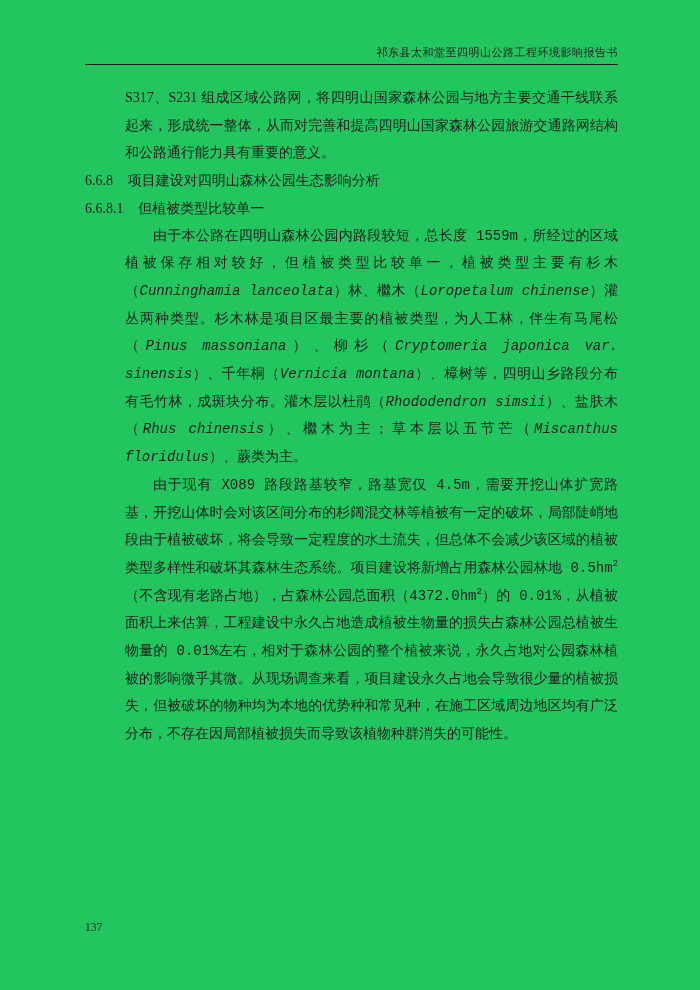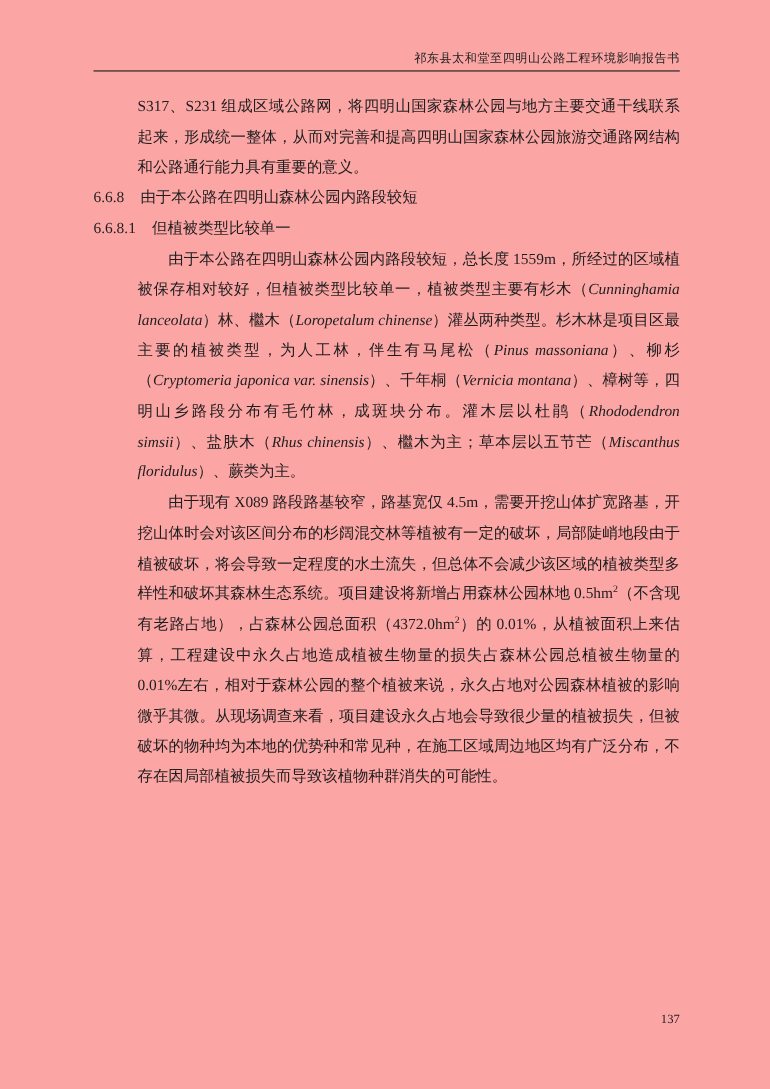--- a/index.html
+++ b/index.html
@@ -4,21 +4,21 @@
 <style>
   html, body {
     margin: 0;
     padding: 0;
     background: #ffffff;
   }
   .page {
     position: relative;
     width: 700px;
     height: 990px;
-    background: #fca5a5;
+    background: #22c55e;
     overflow: hidden;
     font-family: "Liberation Serif", "DejaVu Serif", serif;
     color: #1d1d1d;
   }
   .page-header {
     position: absolute;
     top: 45px;
     left: 85px;
     width: 533px;
     text-align: right;
@@ -46,20 +46,21 @@
     margin: 0;
     padding: 0;
   }
   p.para {
     text-align: justify;
     text-justify: inter-ideograph;
     margin-left: 40px;
   }
   p.indent {
     text-indent: 2em;
+    font-family: Liberation Mono, monospace;
   }
   p.heading {
     text-align: left;
     font-weight: normal;
   }
   .h-num {
     margin-right: 1.05em;
   }
   .it {
     font-style: italic;
@@ -67,33 +68,33 @@
   .document-body sup {
     font-size: 9px;
     line-height: 0;
     vertical-align: super;
   }
   .page-footer {
     position: absolute;
     top: 921px;
     left: 85px;
     width: 533px;
-    text-align: right;
+    text-align: left;
     font-size: 11.5px;
     color: #222;
     font-family: Liberation Serif, serif;
   }
 </style>
 </head>
 <body>
 
 <div class="page">
   <div class="page-header">祁东县太和堂至四明山公路工程环境影响报告书</div>
   <div class="header-rule"></div>
   <div class="document-body">
       <p class="para"><span>S317、S231 组成区域公路网，将四明山国家森林公园与地方主要交通干线联系起来，形成统一整体，从而对完善和提高四明山国家森林公园旅游交通路网结构和公路通行能力具有重要的意义。</span></p>
-      <p class="heading"><span class="h-num">6.6.8</span><span>由于本公路在四明山森林公园内路段较短</span></p>
+      <p class="heading"><span class="h-num">6.6.8</span><span>项目建设对四明山森林公园生态影响分析</span></p>
       <p class="heading"><span class="h-num">6.6.8.1</span><span>但植被类型比较单一</span></p>
       <p class="para indent"><span>由于本公路在四明山森林公园内路段较短，总长度 1559m，所经过的区域植被保存相对较好，但植被类型比较单一，植被类型主要有杉木（</span><span class="it">Cunninghamia lanceolata</span><span>）林、檵木（</span><span class="it">Loropetalum chinense</span><span>）灌丛两种类型。杉木林是项目区最主要的植被类型，为人工林，伴生有马尾松（</span><span class="it">Pinus massoniana</span><span>）、柳杉（</span><span class="it">Cryptomeria japonica var. sinensis</span><span>）、千年桐（</span><span class="it">Vernicia montana</span><span>）、樟树等，四明山乡路段分布有毛竹林，成斑块分布。灌木层以杜鹃（</span><span class="it">Rhododendron simsii</span><span>）、盐肤木（</span><span class="it">Rhus chinensis</span><span>）、檵木为主；草本层以五节芒（</span><span class="it">Miscanthus floridulus</span><span>）、蕨类为主。</span></p>
       <p class="para indent"><span>由于现有 X089 路段路基较窄，路基宽仅 4.5m，需要开挖山体扩宽路基，开挖山体时会对该区间分布的杉阔混交林等植被有一定的破坏，局部陡峭地段由于植被破坏，将会导致一定程度的水土流失，但总体不会减少该区域的植被类型多样性和破坏其森林生态系统。项目建设将新增占用森林公园林地 0.5hm</span><sup>2</sup><span>（不含现有老路占地），占森林公园总面积（4372.0hm</span><sup>2</sup><span>）的 0.01%，从植被面积上来估算，工程建设中永久占地造成植被生物量的损失占森林公园总植被生物量的 0.01%左右，相对于森林公园的整个植被来说，永久占地对公园森林植被的影响微乎其微。从现场调查来看，项目建设永久占地会导致很少量的植被损失，但被破坏的物种均为本地的优势种和常见种，在施工区域周边地区均有广泛分布，不存在因局部植被损失而导致该植物种群消失的可能性。</span></p>
     </div>
   <div class="page-footer">137</div>
 </div>
 
 </body></html>

